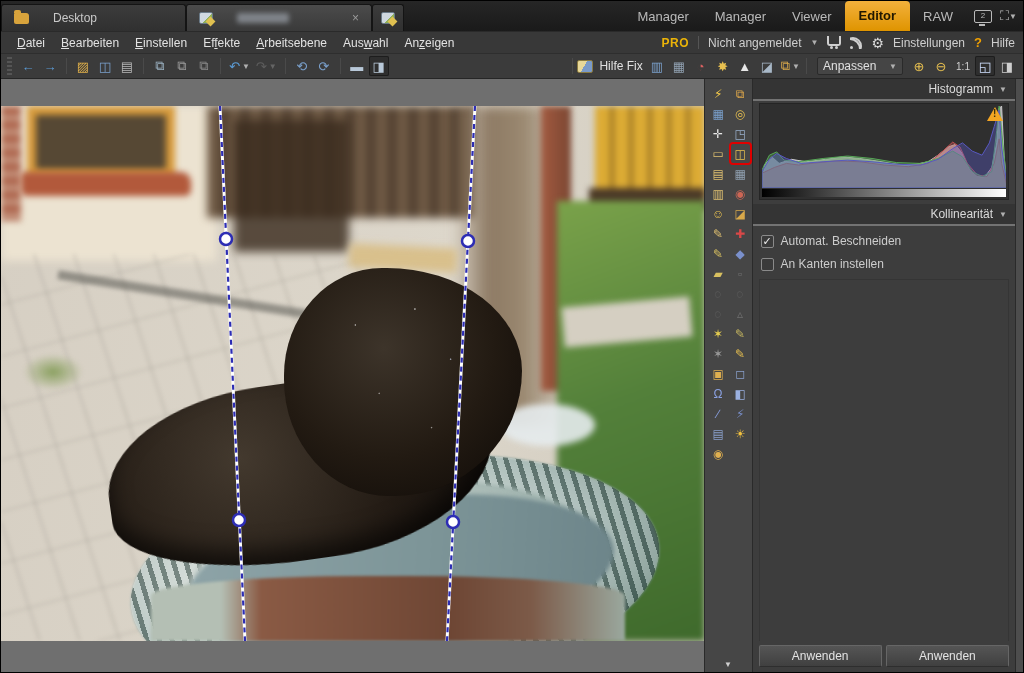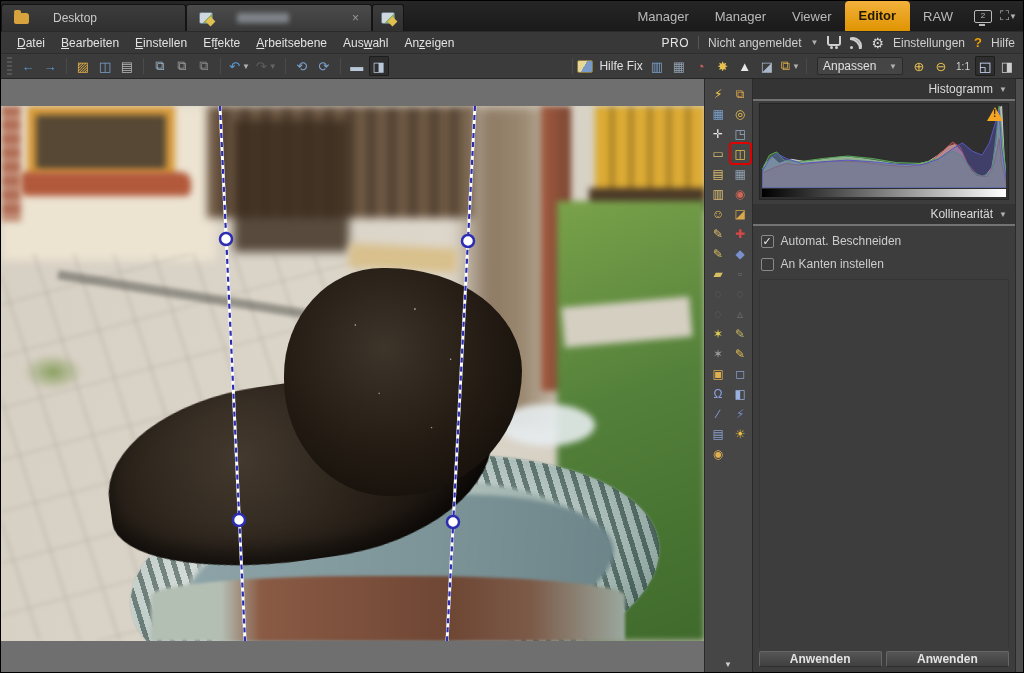--- a/index.html
+++ b/index.html
@@ -29,21 +29,21 @@
   .mon-icon { width:18px; height:13px; border:1.5px solid #b9b9b9; border-radius:2px; color:#b9b9b9; font-size:8px; text-align:center; line-height:10px; margin:0 6px; position:relative; }
   .mon-icon:after { content:""; position:absolute; left:4px; bottom:-4px; width:6px; height:2px; background:#b9b9b9; }
   .fs-icon { color:#b9b9b9; font-size:13px; letter-spacing:-2px; }
   .caret { font-size:8px; color:#b0b0b0; }
 
   
   .menubar { height:22px; background:#383838; display:flex; align-items:center; padding:0 8px; border-top:1px solid #2a2a2a;text-align:center; }
   .menu-item { padding:3px 8px; color:#e2e2e2; }
   .menu-item u { text-decoration:underline; }
   .menu-right { margin-left:auto; display:flex; align-items:center; gap:9px; }
-  .pro-badge { font-weight:normal; color:#e5e5e5; letter-spacing:.5px; }
+  .pro-badge { font-weight:bold; color:#eab308; letter-spacing:.5px; }
   .vsep { width:1px; height:13px; background:#555; }
   .gear { color:#d8d8d8; font-size:14px; }
   .help-q { color:#f0a000; font-weight:bold; font-size:13px; }
   .cart-icon { width:14px; height:10px; border-bottom:2px solid #cfcfcf; border-left:2px solid #cfcfcf; border-right:2px solid #cfcfcf; border-radius:0 0 3px 3px; position:relative; margin-top:-3px; }
   .cart-icon:before { content:""; position:absolute; left:1px; bottom:-5px; width:3px; height:3px; border-radius:50%; background:#cfcfcf; }
   .cart-icon:after { content:""; position:absolute; right:1px; bottom:-5px; width:3px; height:3px; border-radius:50%; background:#cfcfcf; }
   .rss-icon { width:12px; height:12px; position:relative; overflow:hidden; }
   .rss-icon:before { content:""; position:absolute; left:0; bottom:0; width:3px; height:3px; background:#cfcfcf; border-radius:50%; }
   .rss-icon:after { content:""; position:absolute; left:-6px; bottom:-6px; width:14px; height:14px; border:2px solid #cfcfcf; border-radius:50%; box-shadow:0 0 0 3px transparent, 4px -4px 0 -1px transparent; }
   .rss-arc { position:absolute; left:-11px; bottom:-11px; width:22px; height:22px; border:2px solid #cfcfcf; border-radius:50%; }
@@ -106,21 +106,21 @@
   .hist-wrap { margin:2px 6px 4px; background:#2f2f2f; border:1px solid #252525; padding:2px; position:relative; }
   .hist-svg { display:block; width:100%; height:82px; }
   .hist-grad { height:8px; margin-top:1px; background:linear-gradient(90deg,#000,#fff); }
   .hist-warn { position:absolute; top:3px; right:5px; width:0; height:0; border-left:8px solid transparent; border-right:8px solid transparent; border-bottom:14px solid #f5a623; }
   .hist-warn:after { content:"!"; position:absolute; left:-2px; top:1px; font-size:10px; font-weight:bold; color:#40300a; }
   .checks { padding:8px 8px 4px; display:flex; flex-direction:column; gap:9px; }
   .check-row { display:flex; align-items:center; gap:7px; color:#cdcdcd; }
   .checkbox { width:13px; height:13px; background:#3a3a3a; border:1px solid #8a8a8a; border-radius:2px; display:flex; align-items:center; justify-content:center; font-size:11px; color:#f0f0f0; }
   .panel-spacer { flex:1; border-left:1px solid #353535; margin:4px 6px 0; border:1px solid #353535; border-bottom:none; }
   .panel-buttons { display:flex; gap:4px; padding:4px 6px 5px; }
-  .pbtn { flex:1; height:16px; background:linear-gradient(#555,#404040); border:1px solid #666; border-bottom-color:#2e2e2e; border-radius:2px; display:flex; align-items:center; justify-content:center; font-weight:bold; color:#e3e3e3; }
+  .pbtn { flex:1; height:22px; background:linear-gradient(#555,#404040); border:1px solid #666; border-bottom-color:#2e2e2e; border-radius:2px; display:flex; align-items:center; justify-content:center; font-weight:normal; color:#e3e3e3; }
   .gutter { width:8px; background:#4d4d4d; border-left:1px solid #2a2a2a; }
 </style>
 </head>
 <body>
 
 <div class="window">
 
   <div class="tabbar">
     <div class="doc-tabs">
       <div class="doc-tab desktop-tab">

